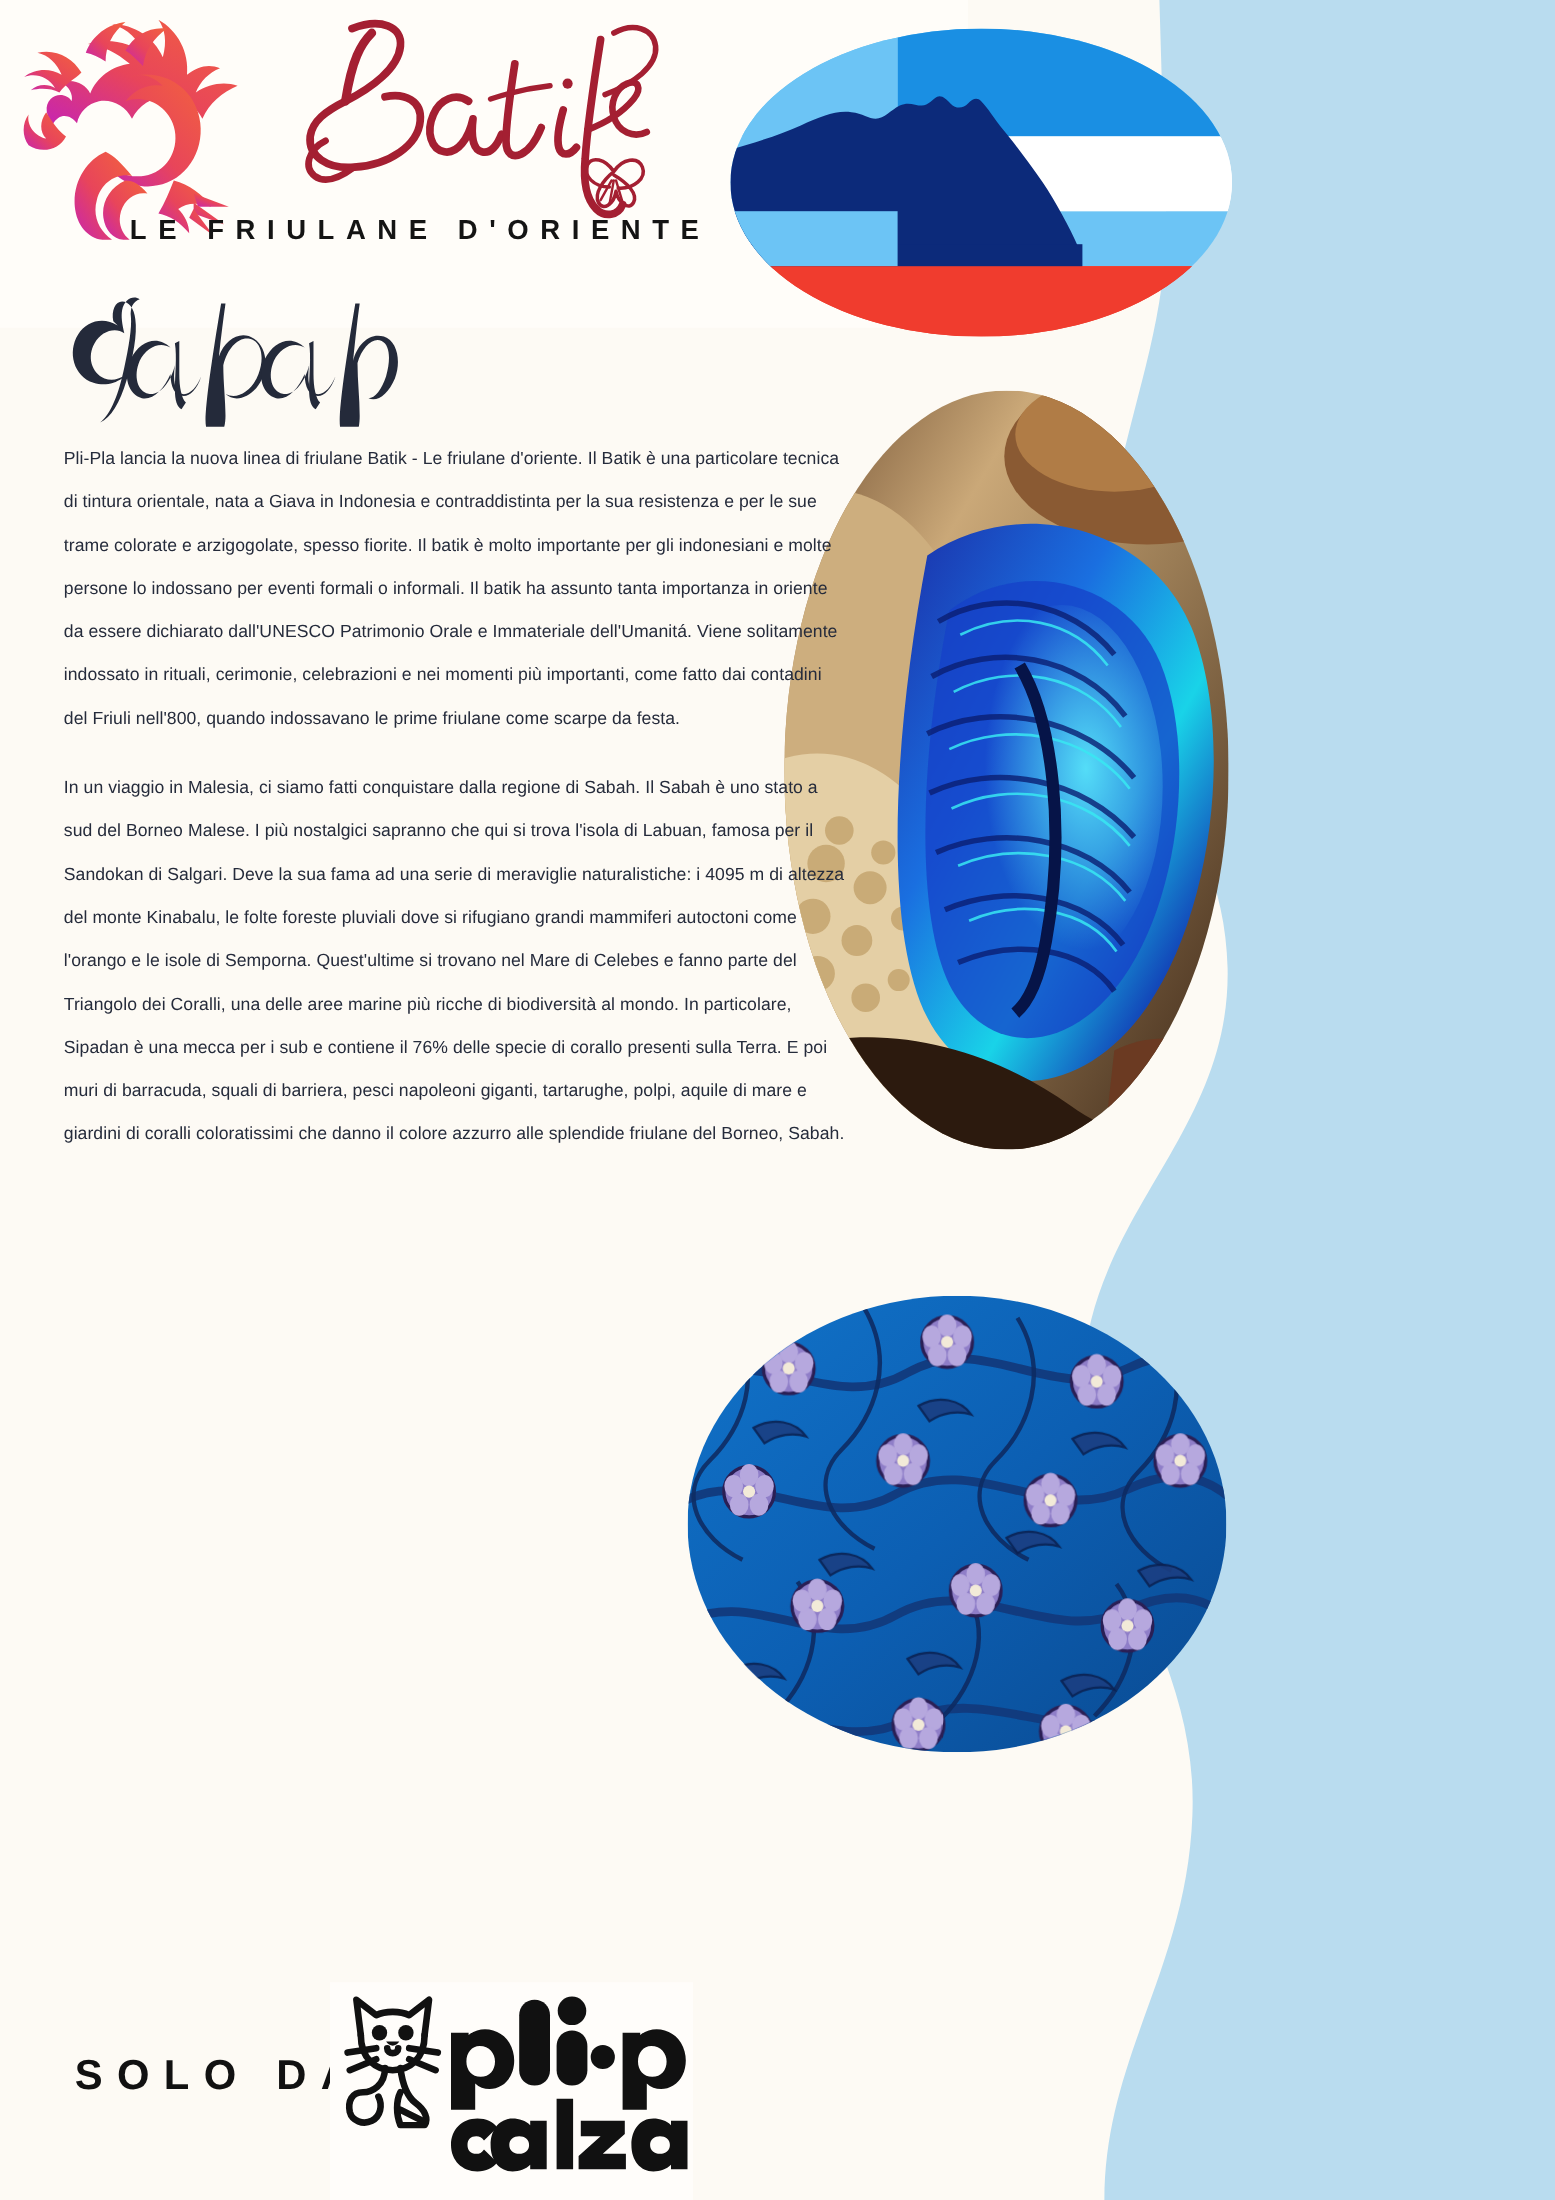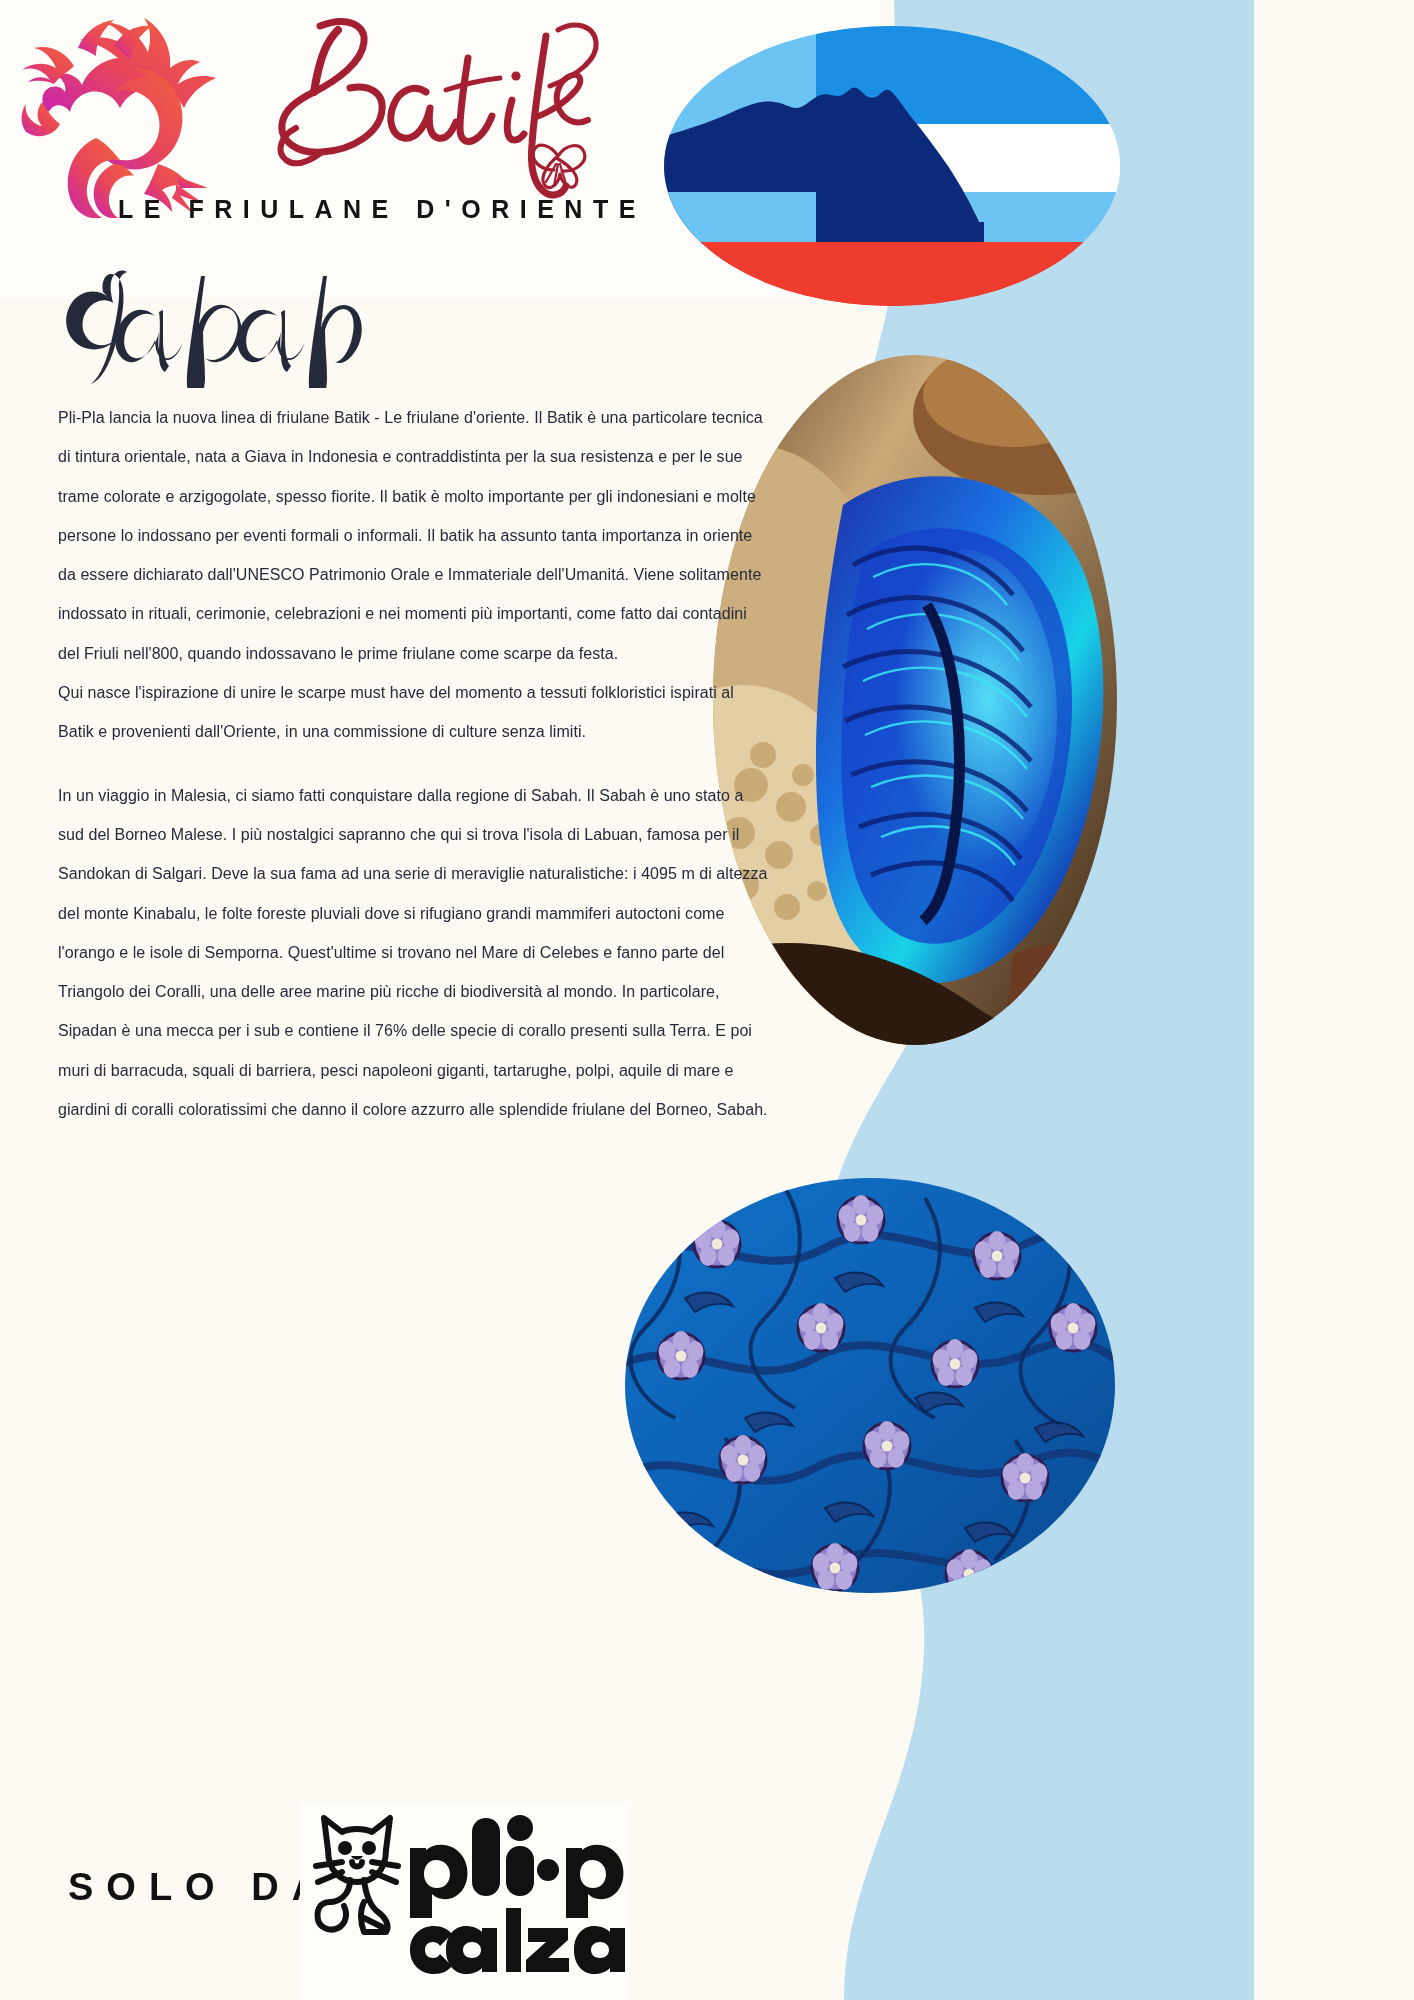--- a/index.html
+++ b/index.html
@@ -3,21 +3,21 @@
 <meta charset="utf-8">
 <style>
   html,body{margin:0;padding:0;}
   body{
     width:1414px;height:2000px;
     background:#fdfaf4;
     font-family:"Liberation Sans",sans-serif;
     overflow:hidden;
     position:relative;
   }
-  .page{position:relative;width:1254px;height:2000px;overflow:hidden;background:#fdfaf4;}
+  .page{position:relative;width:1414px;height:2000px;overflow:hidden;background:#fdfaf4;}
 
   
   .bg-wave{position:absolute;top:0;right:0;width:560px;height:2000px;z-index:0;}
 
   
   .header{position:absolute;top:0;left:0;width:1414px;height:300px;z-index:3;}
   .header-white{position:absolute;top:0;left:0;width:880px;height:298px;background:#fffdf9;}
 
   
   .dragon{position:absolute;left:18px;top:18px;width:255px;height:200px;z-index:5;}
@@ -175,21 +175,20 @@
 
       <path d="M222,58 C212,52 200,58 194,70 C188,84 192,98 202,100 C212,102 222,90 226,74 C224,88 226,98 232,100 C239,102 246,94 250,84 C246,96 240,102 234,102 C226,102 222,94 222,82 C216,96 206,106 196,104 C184,101 178,84 186,68 C194,52 210,46 222,58 Z"></path>
       <path d="M226,54 C228,66 226,84 226,96 C226,106 228,112 232,114 L236,108 C232,104 230,94 230,82 C230,70 230,60 230,52 Z"></path>
 
       <path d="M268,18 C262,54 256,92 254,118 C253,134 256,142 262,142 C268,142 272,134 272,120 C272,104 270,88 270,72 C274,58 284,48 292,52 C300,56 300,70 296,84 C292,96 286,104 280,104 C288,108 298,100 304,86 C310,70 306,52 294,48 C282,44 270,54 266,70 C268,50 270,32 272,18 Z"></path>
     </g>
   </svg>
 
   <div class="copy">
     <p>Pli-Pla lancia la nuova linea di friulane Batik - Le friulane d'oriente. Il Batik è una particolare tecnica di tintura orientale, nata a Giava in Indonesia e contraddistinta per la sua resistenza e per le sue trame colorate e arzigogolate, spesso fiorite. Il batik è molto importante per gli indonesiani e molte persone lo indossano per eventi formali o informali. Il batik ha assunto tanta importanza in oriente da essere dichiarato dall'UNESCO Patrimonio Orale e Immateriale dell'Umanitá. Viene solitamente indossato in rituali, cerimonie, celebrazioni e nei momenti più importanti, come fatto dai contadini del Friuli nell'800, quando indossavano le prime friulane come scarpe da festa.</p>
-    <p>Qui nasce l'ispirazione di unire le scarpe must have del momento a tessuti folkloristici ispirati al Batik e provenienti dall'Oriente, in una commissione di culture senza limiti.</p>
     <p class="gap">In un viaggio in Malesia, ci siamo fatti conquistare dalla regione di Sabah. Il Sabah è uno stato a sud del Borneo Malese. I più nostalgici sapranno che qui si trova l'isola di Labuan, famosa per il Sandokan di Salgari. Deve la sua fama ad una serie di meraviglie naturalistiche: i 4095 m di altezza del monte Kinabalu, le folte foreste pluviali dove si rifugiano grandi mammiferi autoctoni come l'orango e le isole di Semporna. Quest'ultime si trovano nel Mare di Celebes e fanno parte del Triangolo dei Coralli, una delle aree marine più ricche di biodiversità al mondo. In particolare, Sipadan è una mecca per i sub e contiene il 76% delle specie di corallo presenti sulla Terra. E poi muri di barracuda, squali di barriera, pesci napoleoni giganti, tartarughe, polpi, aquile di mare e giardini di coralli coloratissimi che danno il colore azzurro alle splendide friulane del Borneo, Sabah.</p>
   </div>
 
   <div class="photo-clam">
     <svg class="ph-svg" viewBox="0 0 404 690" preserveAspectRatio="none">
       <defs>
         <linearGradient id="cl-bg" x1="0" y1="0" x2="1" y2="1">
           <stop offset="0%" stop-color="#6b4a2e"></stop>
           <stop offset="28%" stop-color="#caa878"></stop>
           <stop offset="55%" stop-color="#9a7c55"></stop>

